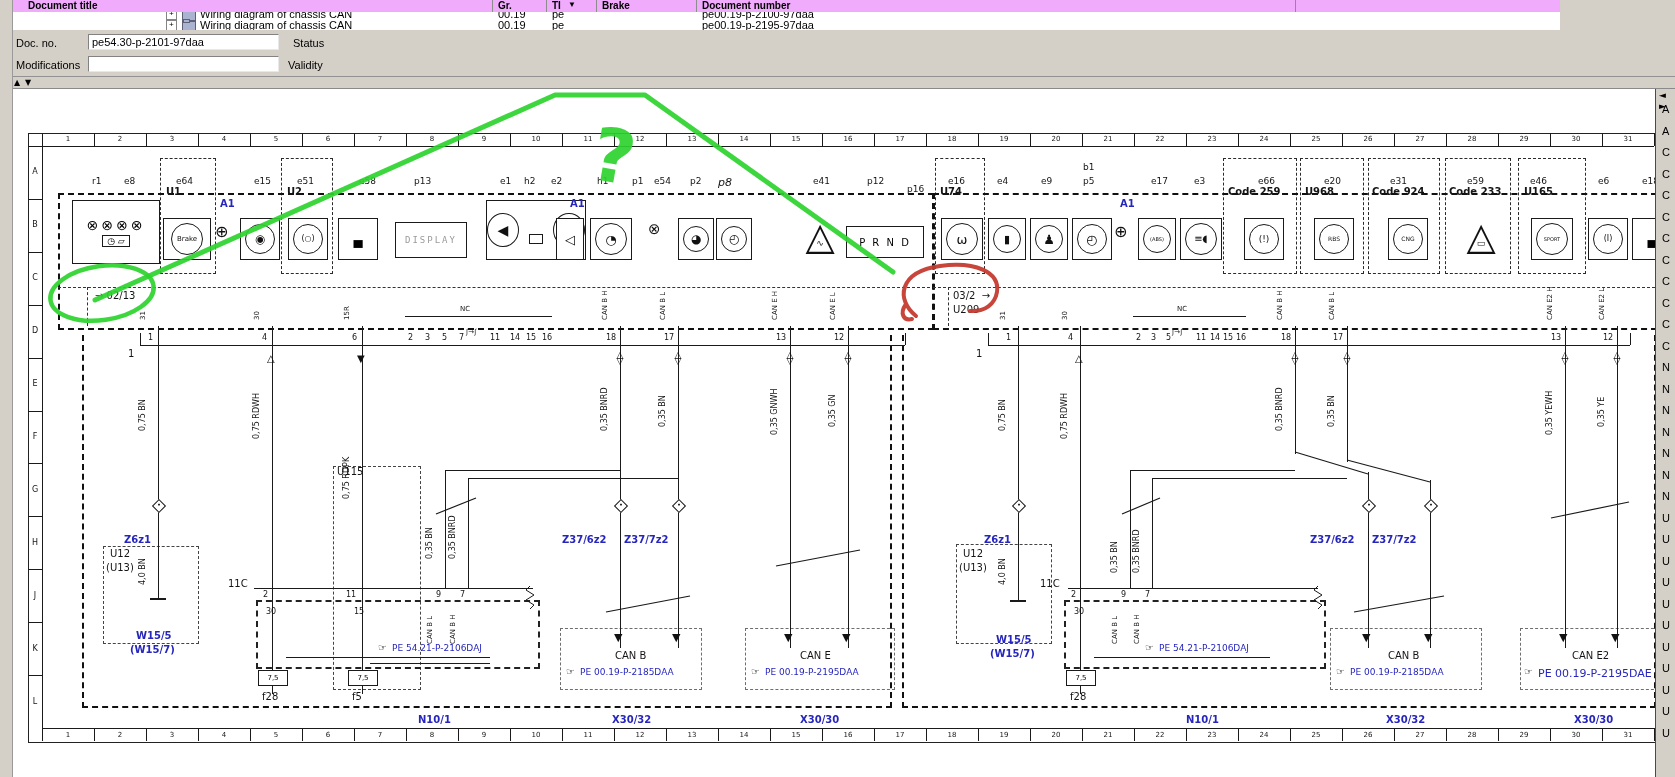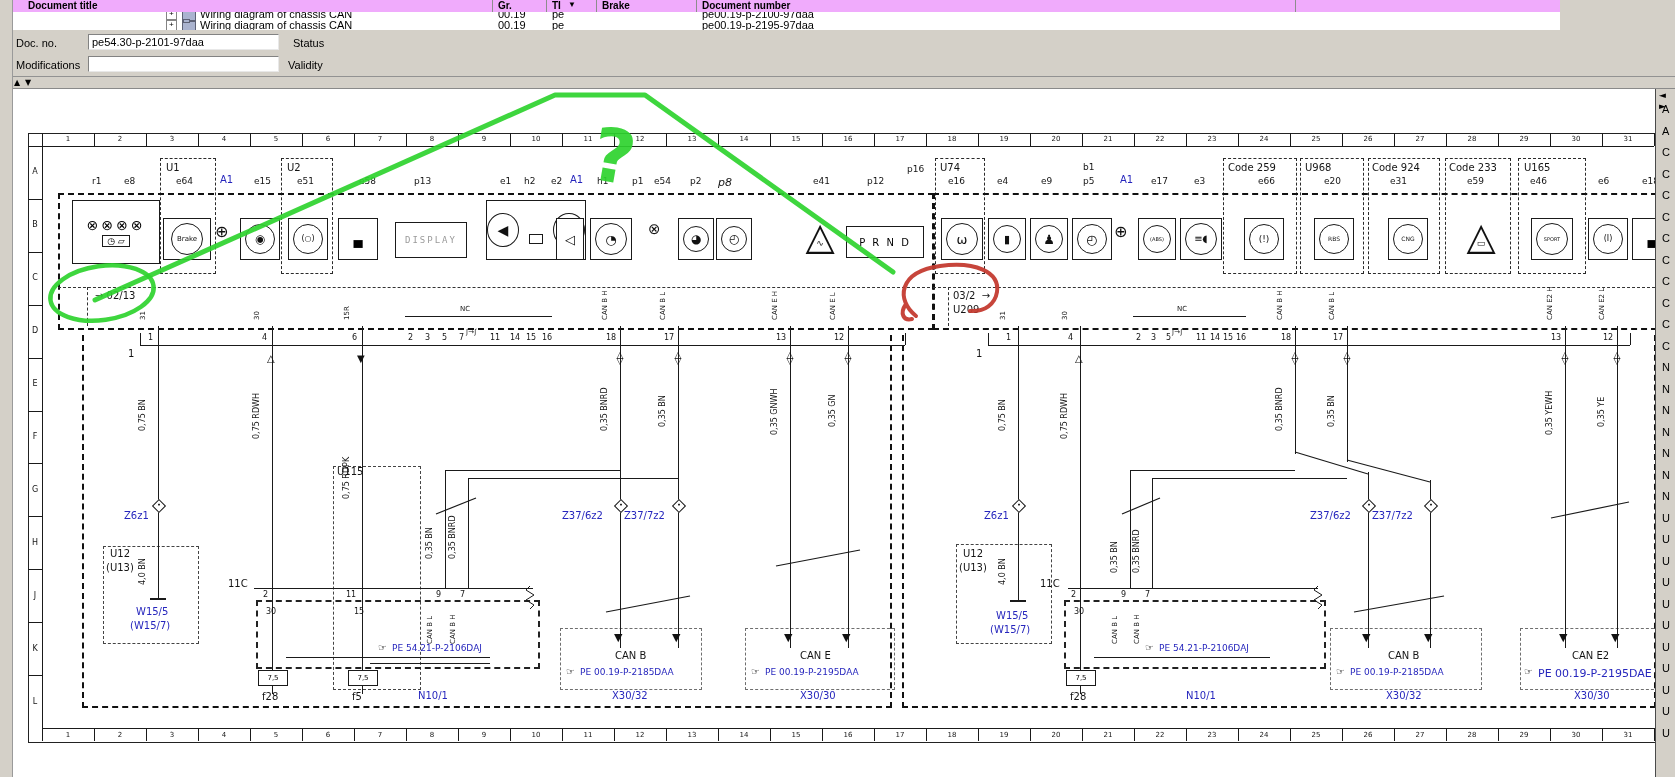--- a/index.html
+++ b/index.html
@@ -20,21 +20,21 @@
   #splitter{position:absolute;left:0;top:76px;width:1675px;height:11px;background:#d4d0c8;border-top:1px solid #929292;border-bottom:1px solid #8a8a8a;z-index:20;}
   .splarr{position:absolute;top:1px;font:8px "DejaVu Sans",sans-serif;color:#000;}
   #gutter{position:absolute;left:0;top:0;width:12px;height:777px;background:#d4d0c8;border-right:1px solid #9a9a9a;z-index:25;}
   #canvasbg{position:absolute;left:12px;top:87px;width:1643px;height:690px;background:#fff;z-index:0;}
   #sidepanel{position:absolute;left:1655px;top:87px;width:20px;height:690px;background:#d4d0c8;border-left:1px solid #4a4a4a;z-index:10;}
   .sitem{position:absolute;left:6px;font:11px "Liberation Sans",sans-serif;color:#000;}
   .sarr{position:absolute;left:3px;font:9px "DejaVu Sans",sans-serif;color:#000;}
   
   #diagram{position:absolute;left:0;top:0;width:1675px;height:777px;z-index:1;}
   .t{position:absolute;font:9px "DejaVu Sans",sans-serif;color:#141414;white-space:pre;z-index:3;}
-  .blue{color:#2626bd;} .bold{font-weight:normal;} .ctr{text-align:center;}
+  .blue{color:#2626bd;} .bold{font-weight:bold;margin-top:24px;} .ctr{text-align:center;}
   .mono{font-family:"DejaVu Sans Mono",monospace;color:#9a9a9a;letter-spacing:2px;}
   .rot{transform:rotate(-90deg);transform-origin:0 100%;}
   .bx{position:absolute;z-index:1;}
   .k-dd{border:1px dashed #2a2a2a;}
   .k-D{border:2px dashed #111;}
   .k-side{border:2px dashed #111;border-top:none;}
   .k-can{border:1px dashed #6e6e6e;}
   .k-n10{border:2px dashed #222;}
   .k-u12{border:1px dashed #444;}
   .k-sol{border:1px solid #222;}
@@ -337,21 +337,21 @@
       <div class="t" style="font-size: 9px; left: 500px; top: 176px;">e1</div>
       <div class="t" style="font-size: 9px; left: 524px; top: 176px;">h2</div>
       <div class="t" style="font-size: 9px; left: 551px; top: 176px;">e2</div>
       <div class="t" style="font-size: 9px; left: 597px; top: 176px;">h1</div>
       <div class="t" style="font-size: 9px; left: 632px; top: 176px;">p1</div>
       <div class="t" style="font-size: 9px; left: 654px; top: 176px;">e54</div>
       <div class="t" style="font-size: 9px; left: 690px; top: 176px;">p2</div>
       <div class="t" style="font-size: 11px; left: 718px; top: 176px; font-style: italic;">p8</div>
       <div class="t" style="font-size: 9px; left: 813px; top: 176px;">e41</div>
       <div class="t" style="font-size: 9px; left: 867px; top: 176px;">p12</div>
-      <div class="t" style="font-size: 9px; left: 907px; top: 164px;">p16</div>
+      <div class="t" style="font-size: 9px; left: 907px; top: 184px;">p16</div>
       <div class="t" style="font-size: 9px; left: 948px; top: 176px;">e16</div>
       <div class="t" style="font-size: 9px; left: 997px; top: 176px;">e4</div>
       <div class="t" style="font-size: 9px; left: 1041px; top: 176px;">e9</div>
       <div class="t" style="font-size: 9px; left: 1083px; top: 162px;">b1</div>
       <div class="t" style="font-size: 9px; left: 1083px; top: 176px;">p5</div>
       <div class="t" style="font-size: 9px; left: 1151px; top: 176px;">e17</div>
       <div class="t" style="font-size: 9px; left: 1194px; top: 176px;">e3</div>
       <div class="t" style="font-size: 9px; left: 1258px; top: 176px;">e66</div>
       <div class="t" style="font-size: 9px; left: 1324px; top: 176px;">e20</div>
       <div class="t" style="font-size: 9px; left: 1390px; top: 176px;">e31</div>

